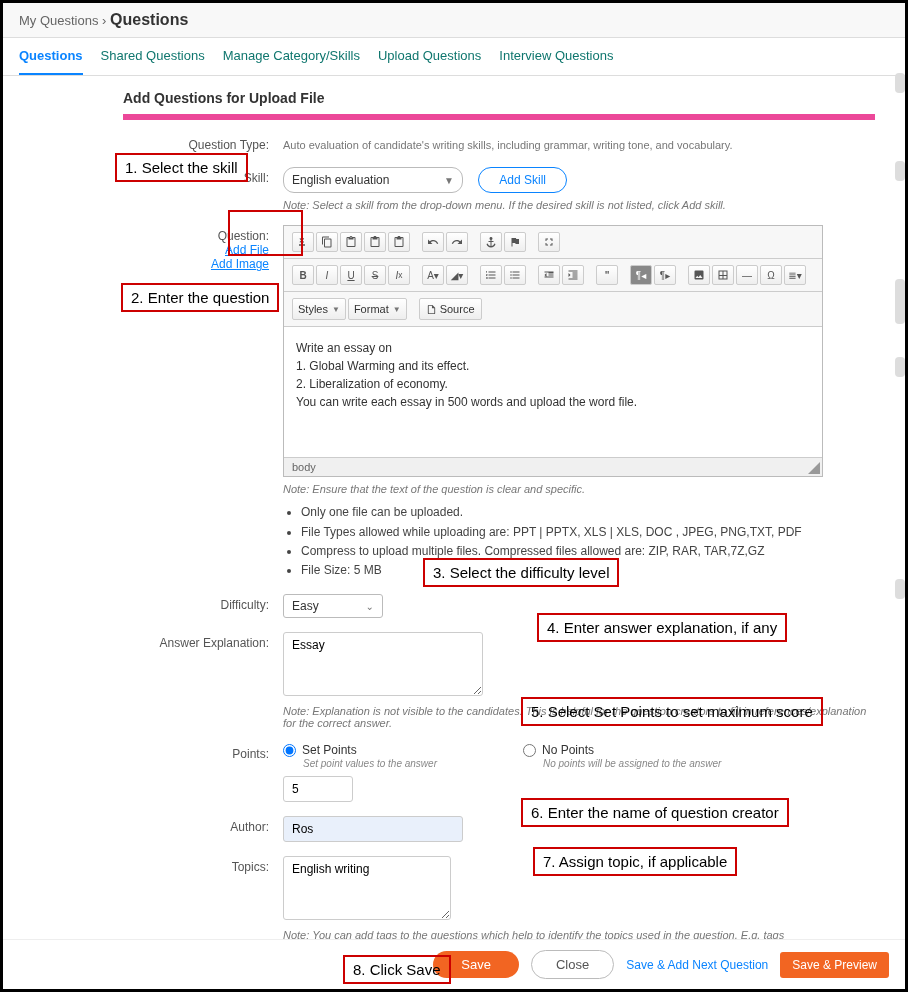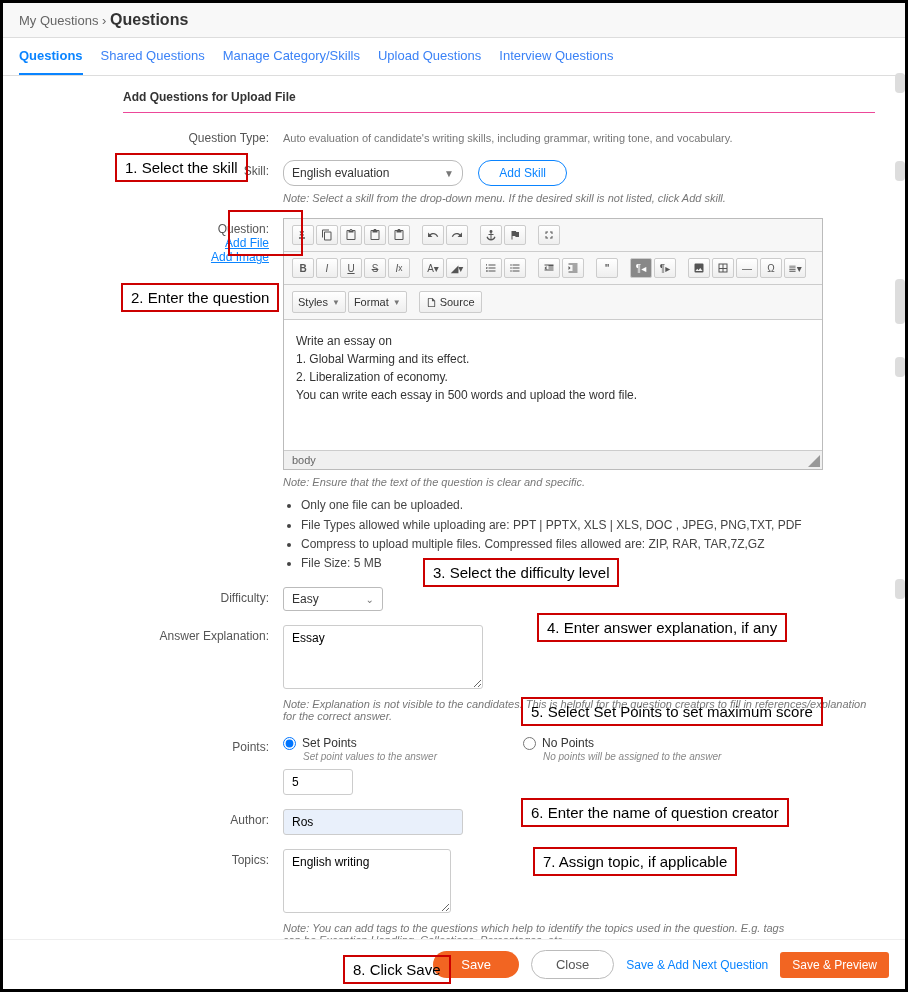--- a/index.html
+++ b/index.html
@@ -1,23 +1,23 @@
 <!DOCTYPE html>
 <html><head>
 <meta charset="utf-8">
 <style>
   * { box-sizing: border-box; margin: 0; padding: 0; }
   body { font-family: -apple-system, "Segoe UI", Arial, sans-serif; font-size: 13px; color: #333; background: #fff; width: 908px; height: 992px; border: 3px solid #000; position: relative; overflow: hidden; }
   .breadcrumb { padding: 8px 16px; font-size: 13px; color: #666; border-bottom: 1px solid #ddd; background: #f8f8f8; }
   .breadcrumb b { font-size: 16px; color: #333; font-weight: 600; }
   .tabs { display: flex; gap: 18px; padding: 0 16px; border-bottom: 1px solid #ddd; background: #fff; font-size: 13px; }
-  .tab { padding: 10px 0; cursor: pointer; color: #3b82f6; }
+  .tab { padding: 10px 0; cursor: pointer; color: #0f766e; }
   .tab.active { color: #0a84ff; font-weight: 600; border-bottom: 2px solid #0a84ff; }
   .content { padding: 14px 30px 60px 120px; position: relative; }
-  .section-title { font-size: 12px; font-weight: 600; color: #333; padding-bottom: 8px; border-bottom: 1px solid #ec4899; margin-bottom: 14px; }
+  .section-title { font-size: 14px; font-weight: 600; color: #333; padding-bottom: 8px; border-bottom: 6px solid #ec4899; margin-bottom: 14px; }
   .row { display: flex; align-items: flex-start; margin-bottom: 14px; }
   .lbl { width: 160px; text-align: right; padding-right: 14px; font-size: 12px; color: #555; padding-top: 4px; }
   .val { flex: 1; font-size: 12px; }
   .desc { font-size: 11px; color: #777; margin-top: 4px; line-height: 1.4; }
   .note { font-size: 11px; color: #777; font-style: italic; margin-top: 6px; }
   select, input[type=text], textarea { border: 1px solid #ccc; border-radius: 3px; padding: 5px 8px; font-size: 12px; font-family: inherit; }
   .skill-select { width: 180px; height: 26px; background:#fff; display:inline-flex; align-items:center; justify-content:space-between; border:1px solid #bbb; border-radius:11px; padding:0 8px; }
   .skill-select span.caret { color:#777; font-size:10px; }
   .btn-outline { display: inline-block; padding: 5px 20px; border: 1px solid #0a84ff; color: #0a84ff; border-radius: 14px; background: #fff; cursor: pointer; margin-left: 12px; font-size: 12px; }
   .link { color: #0a84ff; cursor: pointer; text-decoration: underline; }

